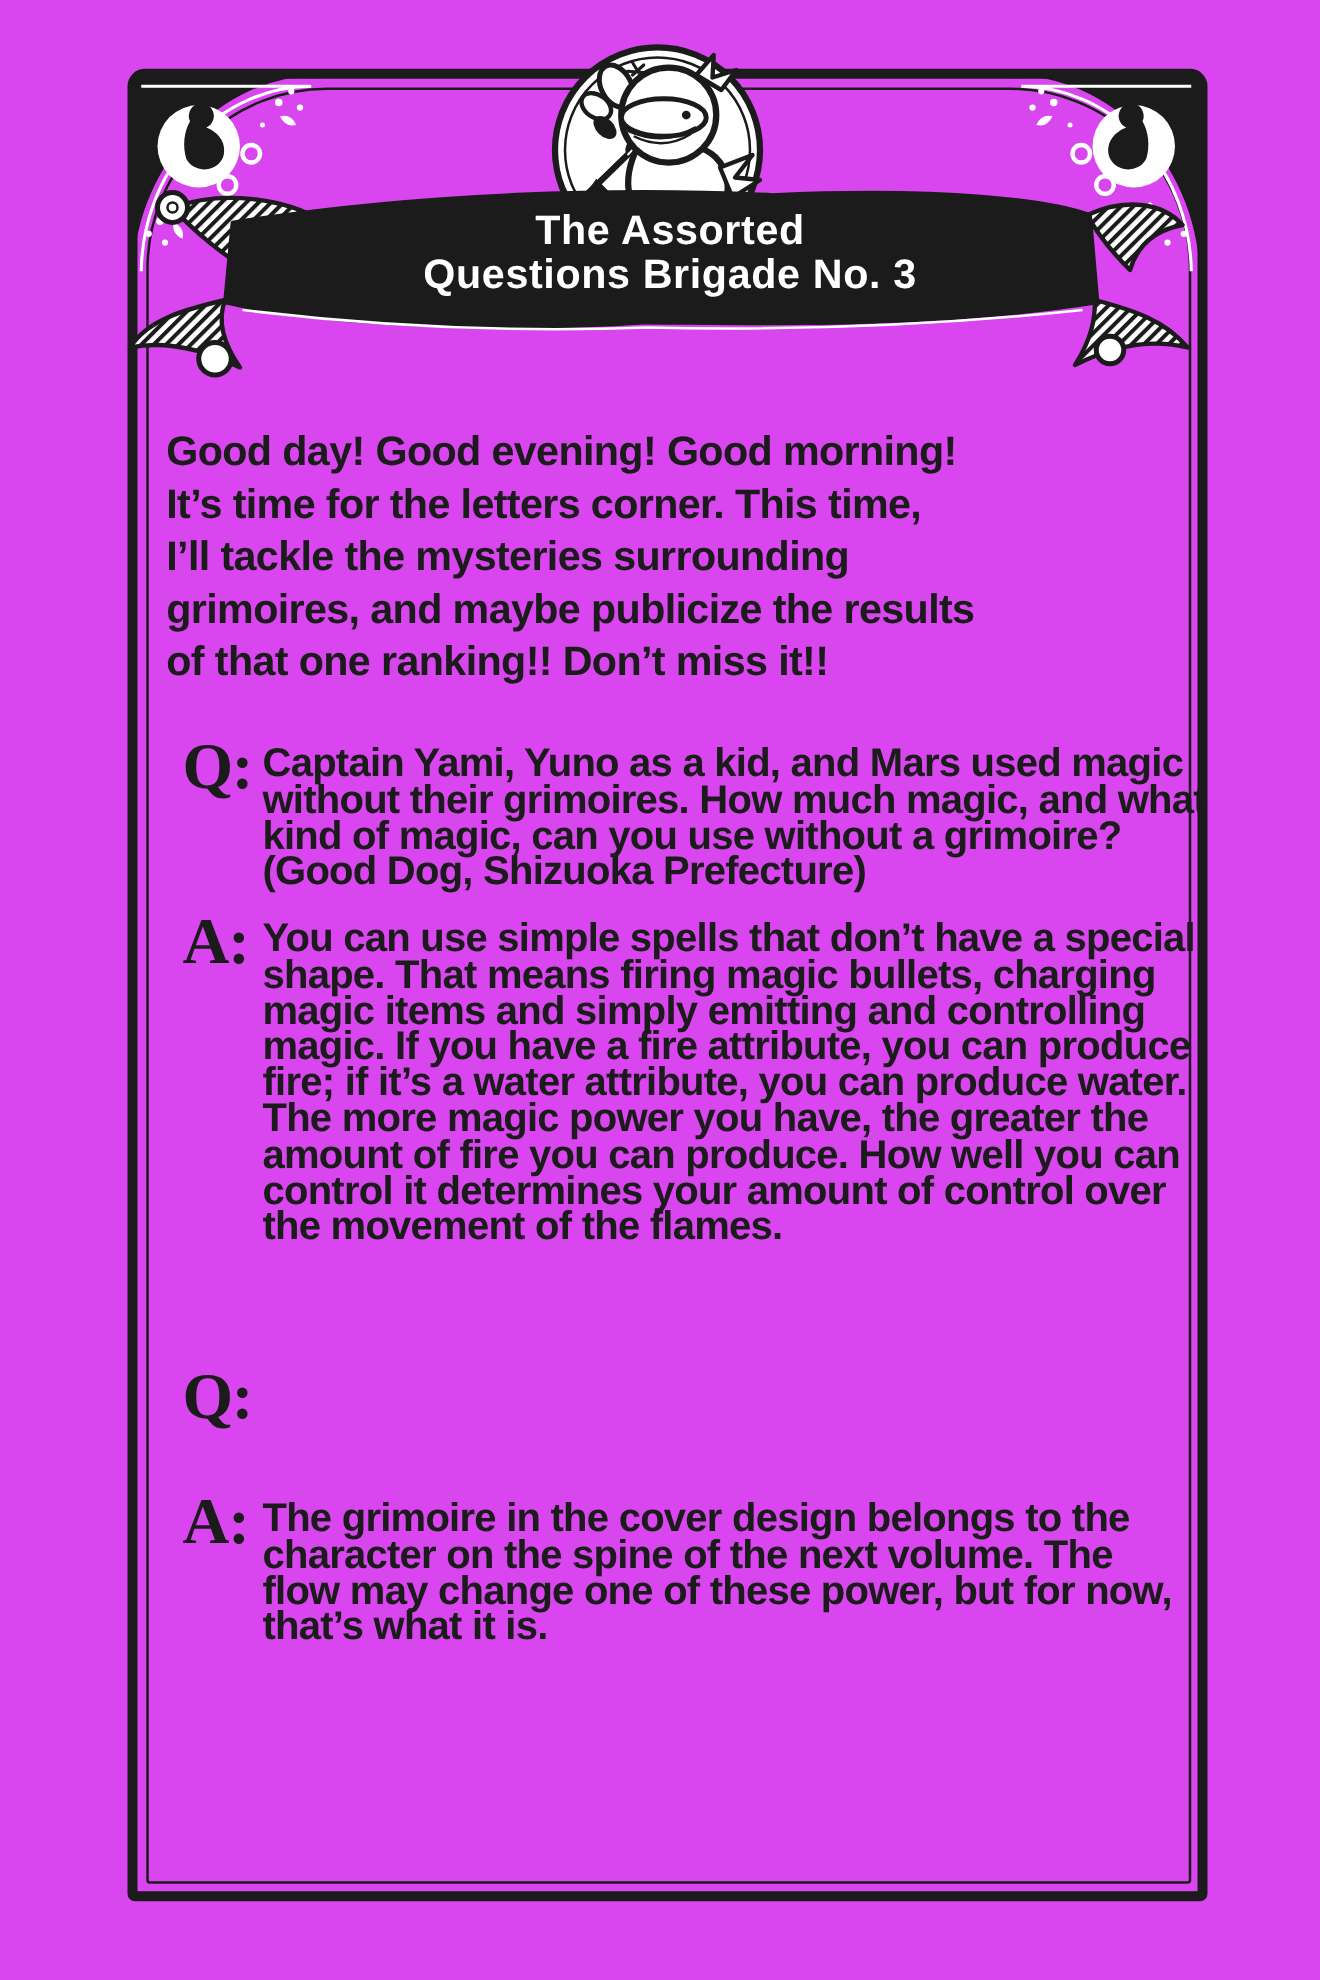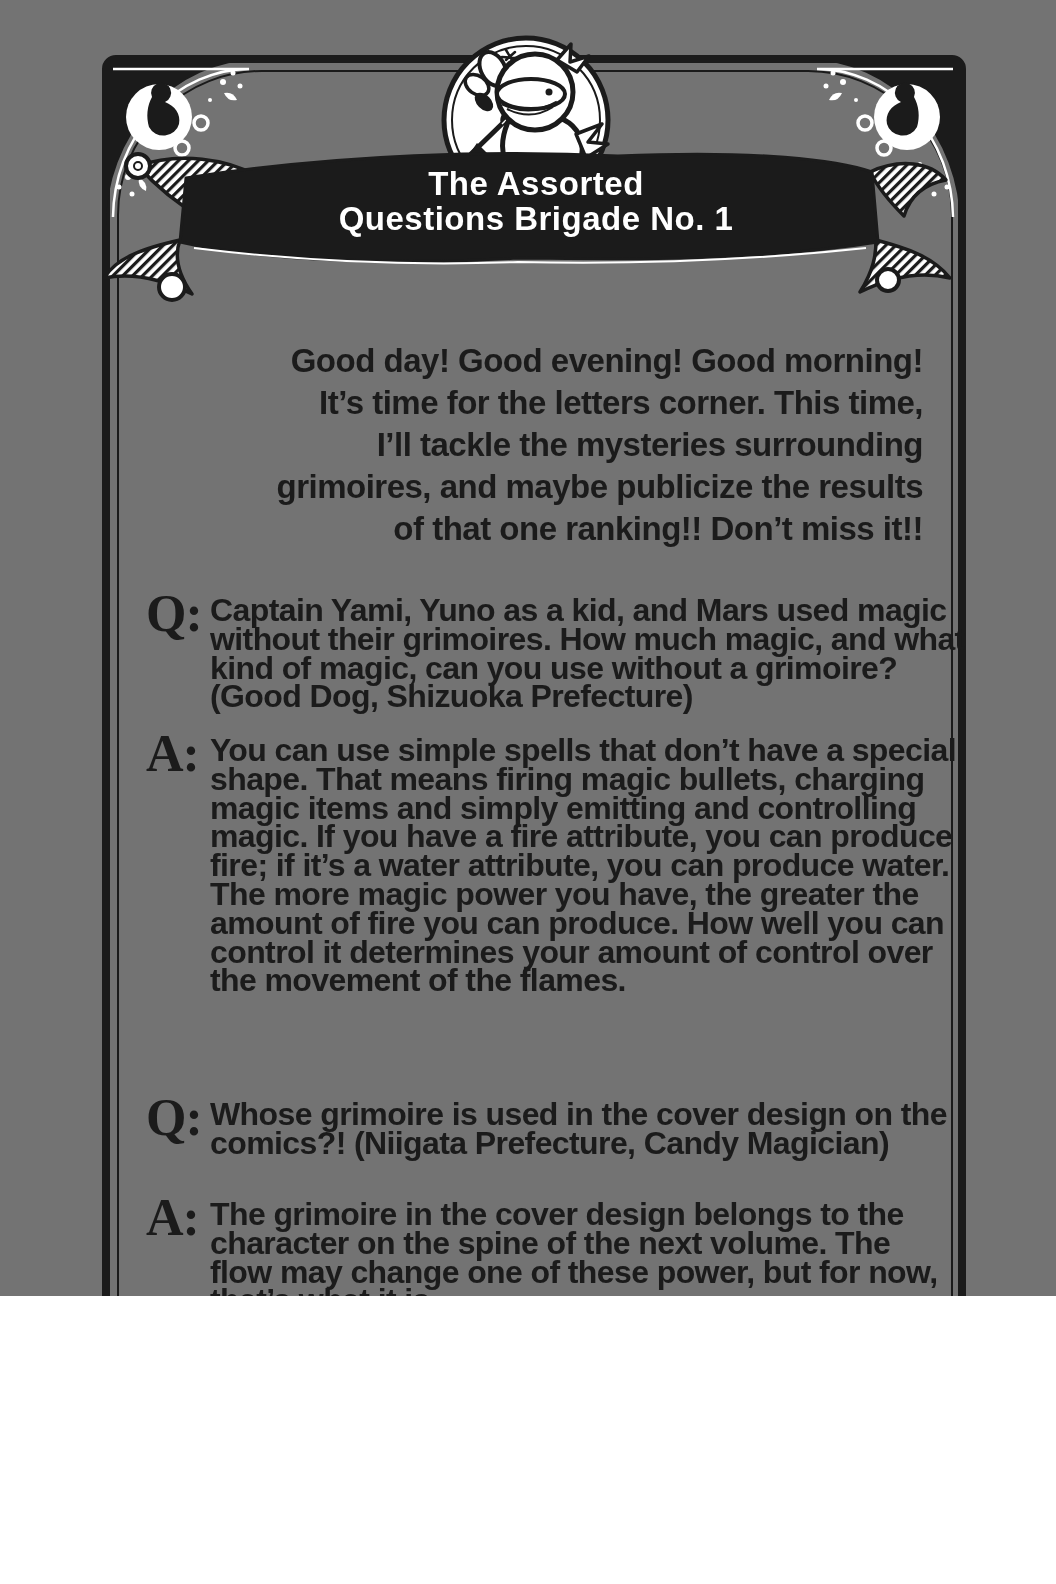--- a/index.html
+++ b/index.html
@@ -1,38 +1,38 @@
 <!DOCTYPE html>
 <html><head>
 <meta charset="utf-8">
 <style>
   html,body{margin:0;padding:0;background:#ffffff;}
   .page{
-    position:relative;width:1056px;height:1296px;background:#737373;
+    position:relative;width:1056px;height:1584px;background:#d946ef;
     color:#1b1b1b;font-family:"Liberation Sans",sans-serif;overflow:hidden;
   }
   .frame-outer{
     position:absolute;left:102px;top:55px;width:864px;height:1466px;
     border:8px solid #1b1b1b;border-radius:14px 14px 6px 6px;box-sizing:border-box;
   }
   .frame-inner{
     position:absolute;left:117px;top:70px;width:836px;height:1437px;
     border:2.5px solid #1b1b1b;border-radius:145px 145px 3px 3px;box-sizing:border-box;
   }
   .corner{position:absolute;top:60px;width:158px;height:170px;}
   .corner-left{left:106px;}
   .corner-right{left:802px;}
   .mascot{position:absolute;left:438px;top:32px;width:176px;height:176px;}
   .ribbon{position:absolute;left:98px;top:140px;width:860px;height:172px;}
   .banner-title{
     position:absolute;left:106px;top:166px;width:860px;text-align:center;
     color:#ffffff;font-weight:bold;font-size:33px;line-height:35px;letter-spacing:0.5px;
   }
   .intro{
-    position:absolute;left:133px;top:340px;width:790px;text-align:right;
+    position:absolute;left:133px;top:340px;width:790px;text-align:left;
     font-weight:bold;font-size:33px;line-height:42px;letter-spacing:-0.5px;
     white-space:pre;
   }
   .qa{position:absolute;left:146px;width:800px;display:flex;align-items:flex-start;}
   .qa-label{
     width:64px;flex:0 0 64px;font-family:"Liberation Serif",serif;font-weight:bold;
     font-size:52px;line-height:1;margin-top:-8px;letter-spacing:-1px;
   }
   .qa-text{
     font-weight:bold;font-size:32px;line-height:28.8px;letter-spacing:-0.6px;
@@ -137,21 +137,21 @@
     <path d="M96,108 Q260,128 420,122 Q600,126 768,108" fill="none" stroke="#ffffff" stroke-width="2"></path>
 
     <circle cx="40" cy="26" r="12" fill="#ffffff" stroke="#1b1b1b" stroke-width="4"></circle>
     <circle cx="40" cy="26" r="4" fill="none" stroke="#1b1b1b" stroke-width="2"></circle>
     <circle cx="74" cy="147" r="13" fill="#ffffff" stroke="#1b1b1b" stroke-width="4"></circle>
     <circle cx="790" cy="140" r="11" fill="#ffffff" stroke="#1b1b1b" stroke-width="4"></circle>
   </svg>
 
   <div class="banner-title">
     <div>The Assorted</div>
-    <div>Questions Brigade No. 1</div>
+    <div>Questions Brigade No. 3</div>
   </div>
 
   <div class="intro">Good day! Good evening! Good morning!
 It’s time for the letters corner. This time,
 I’ll tackle the mysteries surrounding
 grimoires, and maybe publicize the results
 of that one ranking!! Don’t miss it!!</div>
 
   <div class="qa qa-q1">
     <div class="qa-label">Q:</div>
@@ -169,22 +169,20 @@
 magic. If you have a fire attribute, you can produce
 fire; if it’s a water attribute, you can produce water.
 The more magic power you have, the greater the
 amount of fire you can produce. How well you can
 control it determines your amount of control over
 the movement of the flames.</div>
   </div>
 
   <div class="qa qa-q2">
     <div class="qa-label">Q:</div>
-    <div class="qa-text">Whose grimoire is used in the cover design on the
-comics?! (Niigata Prefecture, Candy Magician)</div>
   </div>
 
   <div class="qa qa-a2">
     <div class="qa-label">A:</div>
     <div class="qa-text">The grimoire in the cover design belongs to the
 character on the spine of the next volume. The
 flow may change one of these power, but for now,
 that’s what it is.</div>
   </div>
 

